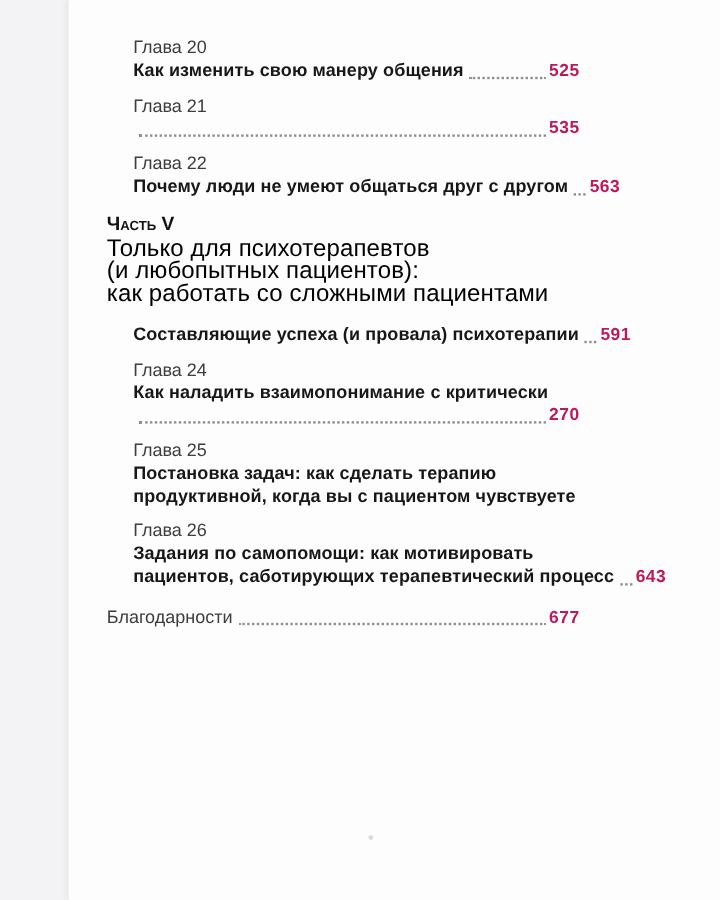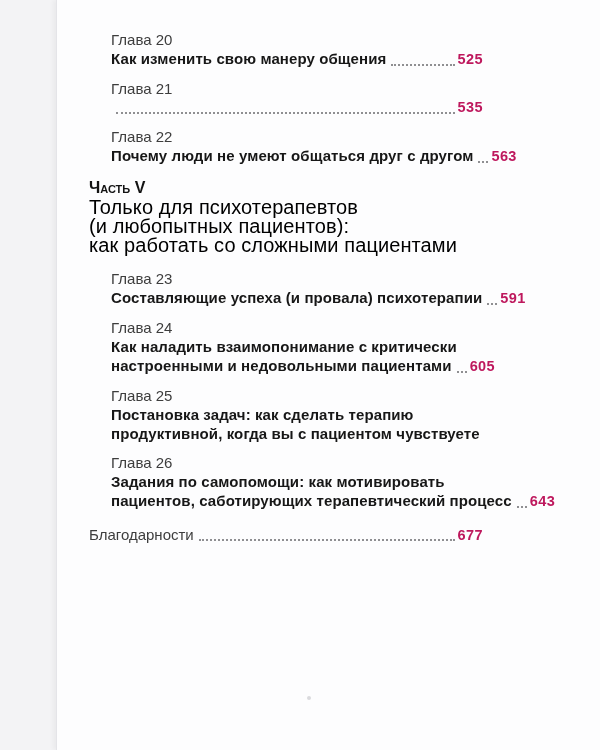--- a/index.html
+++ b/index.html
@@ -132,35 +132,33 @@
     </div>
 
     <div class="part">
       <div class="part-label">Часть V</div>
       <div class="part-line">Только для психотерапевтов</div>
       <div class="part-line">(и любопытных пациентов):</div>
       <div class="part-line">как работать со сложными пациентами</div>
     </div>
 
     <div class="ch">
-      <div class="ch-label">Глава 23</div>
       <div class="ch-line row">
         <span class="text">Составляющие успеха (и провала) психотерапии</span>
         <span class="leader"></span>
         <span class="pagenum">591</span>
       </div>
     </div>
 
     <div class="ch">
       <div class="ch-label">Глава 24</div>
       <div class="ch-line">Как наладить взаимопонимание с критически</div>
       <div class="ch-line row">
-        <span class="text">настроенными и недовольными пациентами</span>
         <span class="leader"></span>
-        <span class="pagenum">605</span>
+        <span class="pagenum">270</span>
       </div>
     </div>
 
     <div class="ch">
       <div class="ch-label">Глава 25</div>
       <div class="ch-line">Постановка задач: как сделать терапию</div>
       <div class="ch-line">продуктивной, когда вы с пациентом чувствуете</div>
     </div>
 
     <div class="ch">

